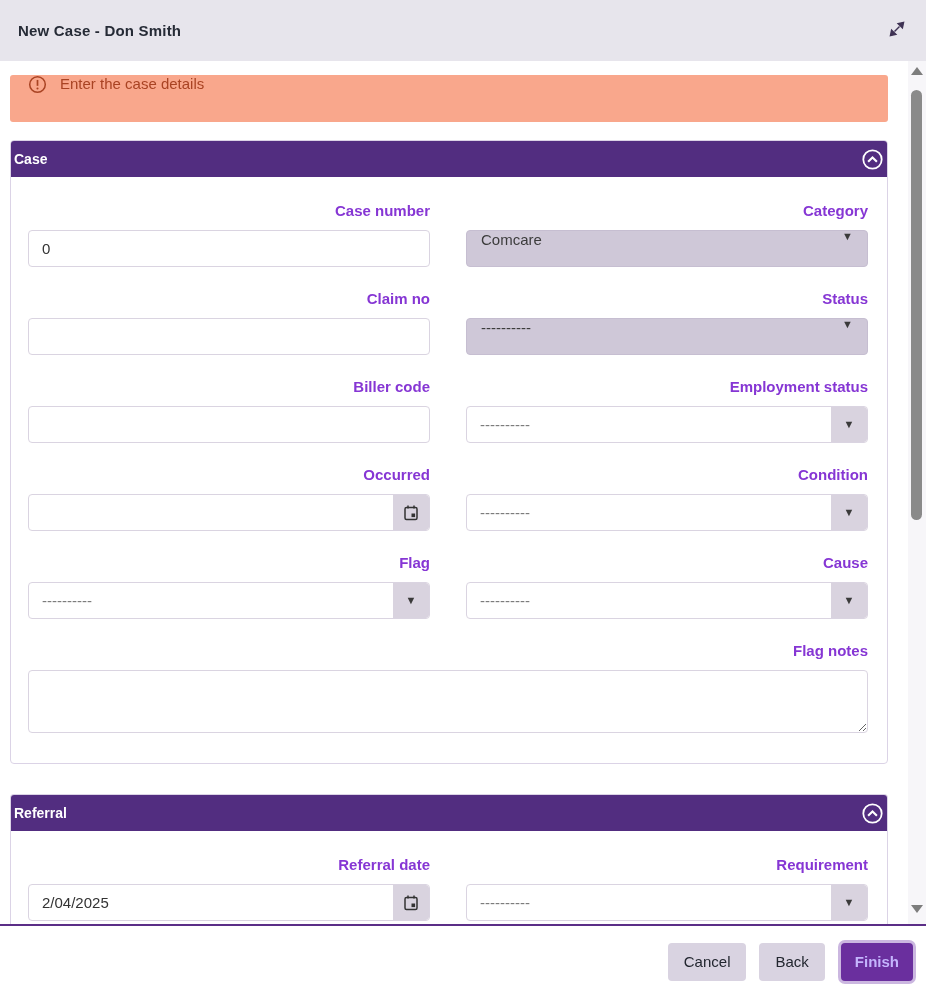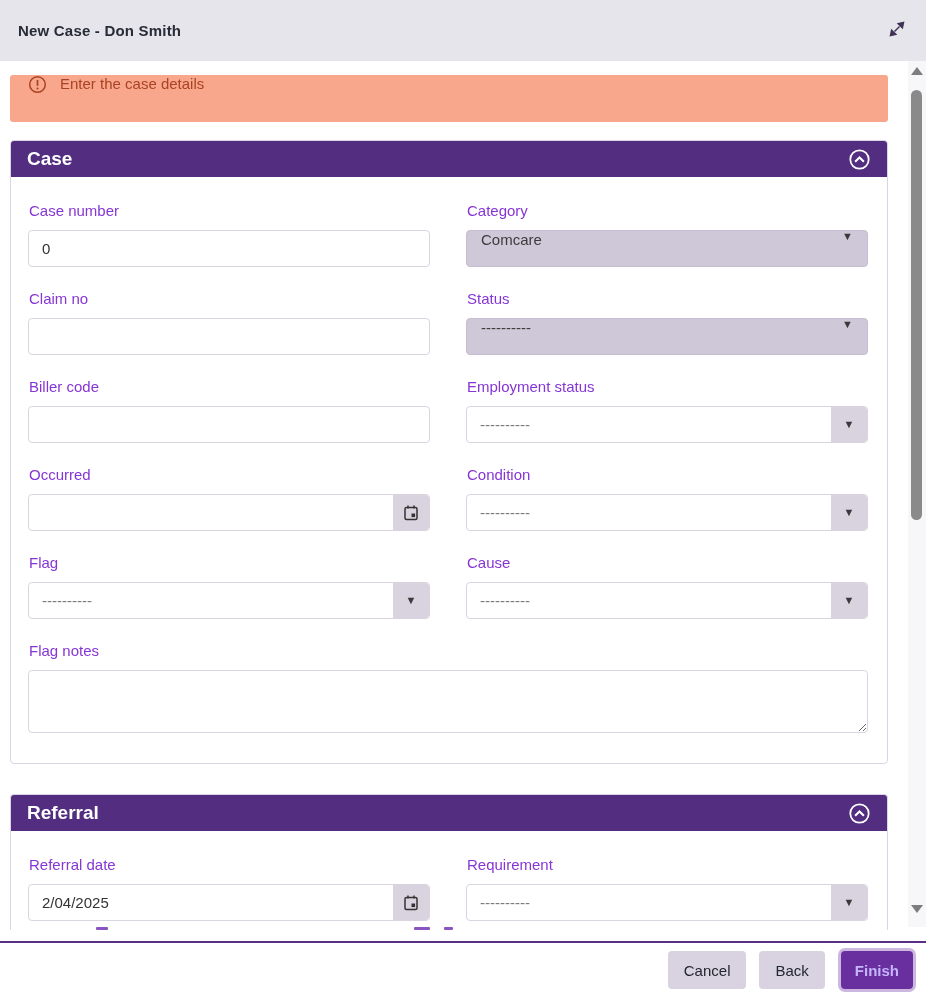--- a/index.html
+++ b/index.html
@@ -36,31 +36,31 @@
   
   .card {
     margin:18px 38px 0 10px;
     border:1px solid #dbd3e6; border-radius:4px;
     background:#fff;
   }
   .card.referral { margin-top:30px; height:220px; border-bottom:none; border-radius:4px 4px 0 0; }
   .card-header {
     background:#522d80; color:#ffffff; height:36px;
     display:flex; align-items:center; justify-content:space-between;
-    padding:0 16px; box-sizing:border-box;
-    font-size:19px; font-weight:700;
+    padding:0 3px; box-sizing:border-box;
+    font-size:14px; font-weight:700;
     border-radius:3px 3px 0 0; cursor:pointer;
   }
   .card-body { padding:24px 19px 26px 17px; }
   .grid { display:grid; grid-template-columns:1fr 1fr; column-gap:36px; row-gap:22px; }
   .span2 { grid-column:1 / -1; }
 
   .field-label {
-    display:block; color:#8636d4; font-size:15px; font-weight:400;
-    margin:0 0 9px 1px; line-height:20px;
+    display:block; color:#8636d4; font-size:15px; font-weight:700;
+    margin:0 0 9px 1px; line-height:20px;text-align:right;
   }
 
   
   .text-input {
     width:100%; height:37px; box-sizing:border-box;
     border:1px solid #dad4e1; border-radius:4px;
     padding:0 13px; font-size:15px; color:#333;
     font-family:"Liberation Sans", sans-serif;
     background:#fff; outline:none;
   }
@@ -107,21 +107,21 @@
   .sb-arrow { position:absolute; left:3px; width:0; height:0; border-left:6px solid transparent; border-right:6px solid transparent; cursor:pointer; }
   .sb-arrow.up { top:6px; border-bottom:8px solid #7d7d7d; }
   .sb-arrow.down { bottom:14px; border-top:8px solid #7d7d7d; }
   .sb-thumb {
     position:absolute; top:29px; left:3px; width:11px; height:430px;
     background:#8a8a8a; border-radius:6px; cursor:pointer;
   }
 
   
   .footer {
-    position:absolute; bottom:0; left:0; width:926px; height:56px;
+    position:absolute; bottom:0; left:0; width:926px; height:73px;
     background:#ffffff; border-top:2px solid #5b2e87; box-sizing:border-box;
     display:flex; align-items:center; justify-content:flex-end; gap:13px;
     padding-right:10px;
   }
   .btn {
     height:38px; border-radius:4px; border:none; cursor:pointer;
     font-family:"Liberation Sans", sans-serif; font-size:15px; color:#22262f;
     background:#d9d3e1; padding:0 16px;
   }
   .btn.primary {

